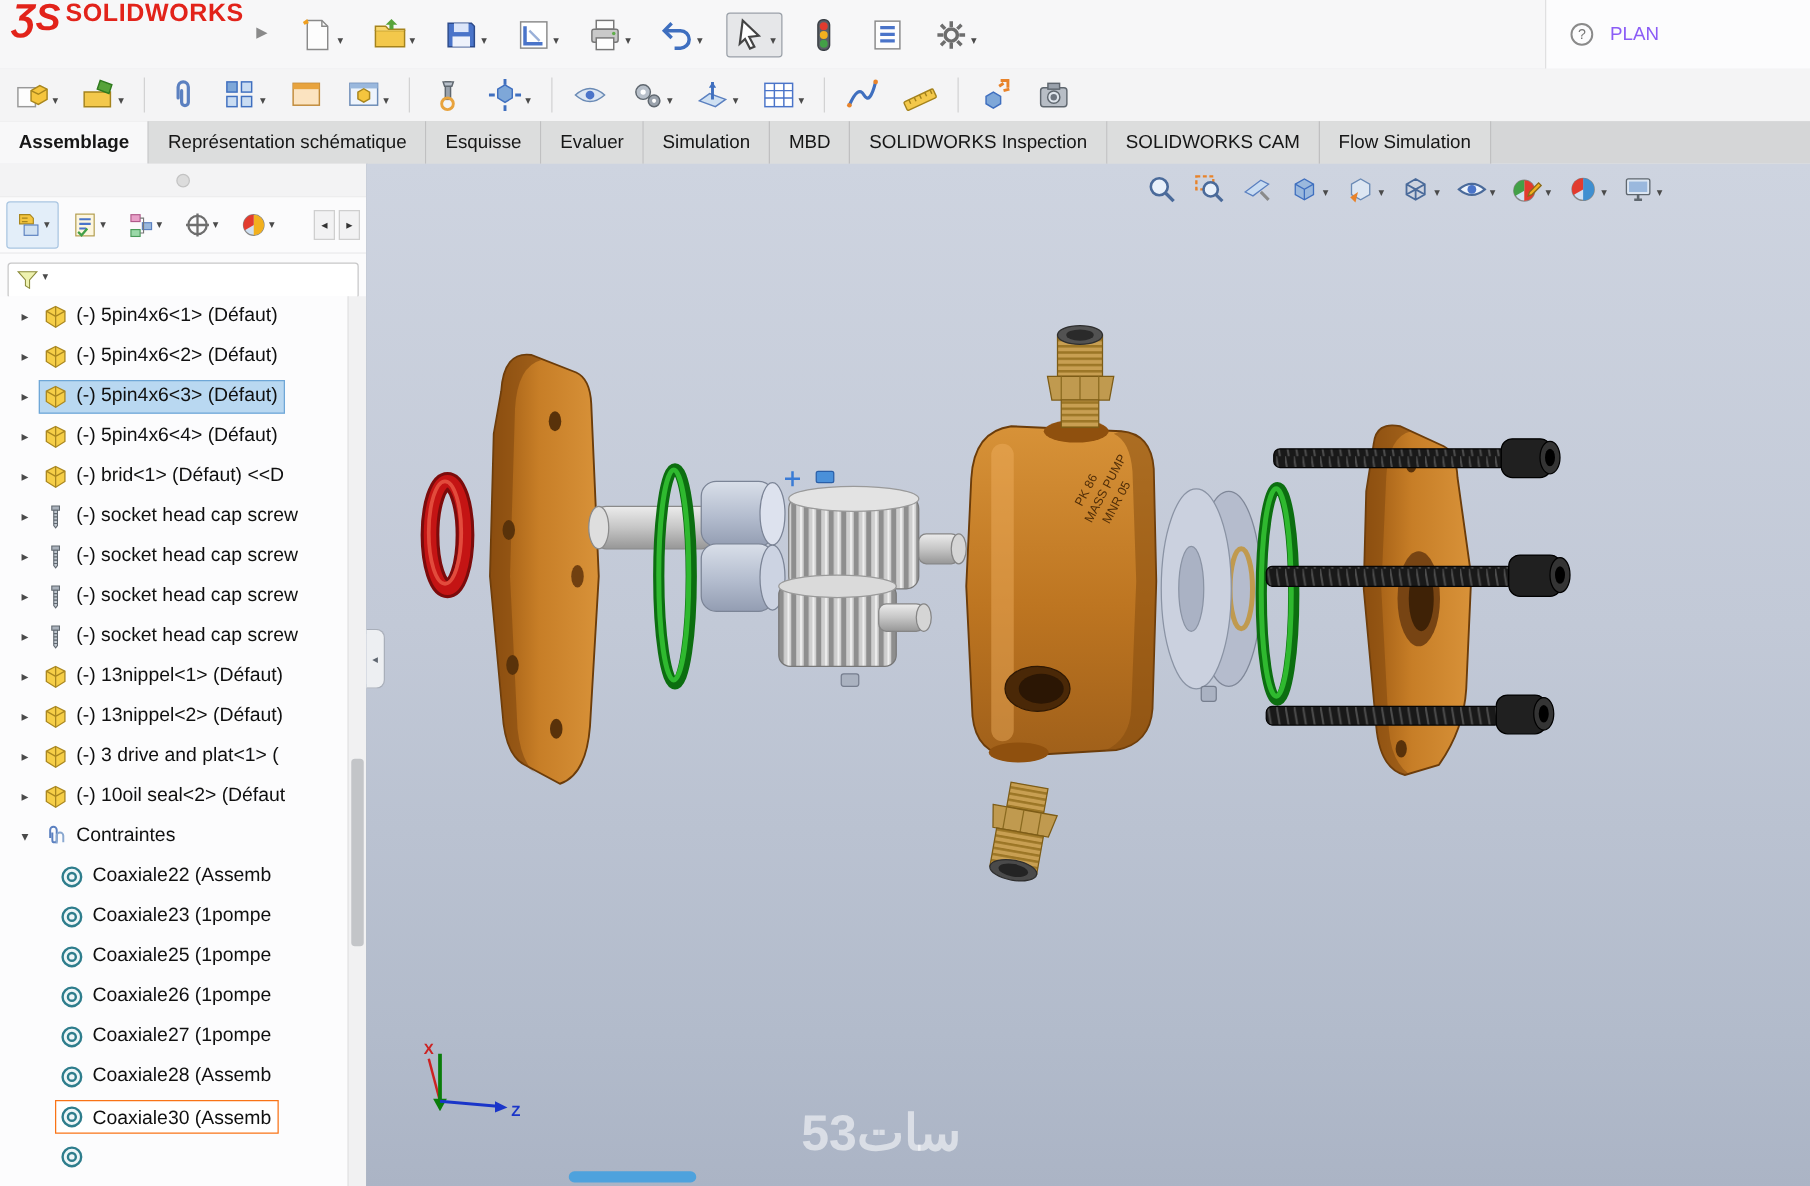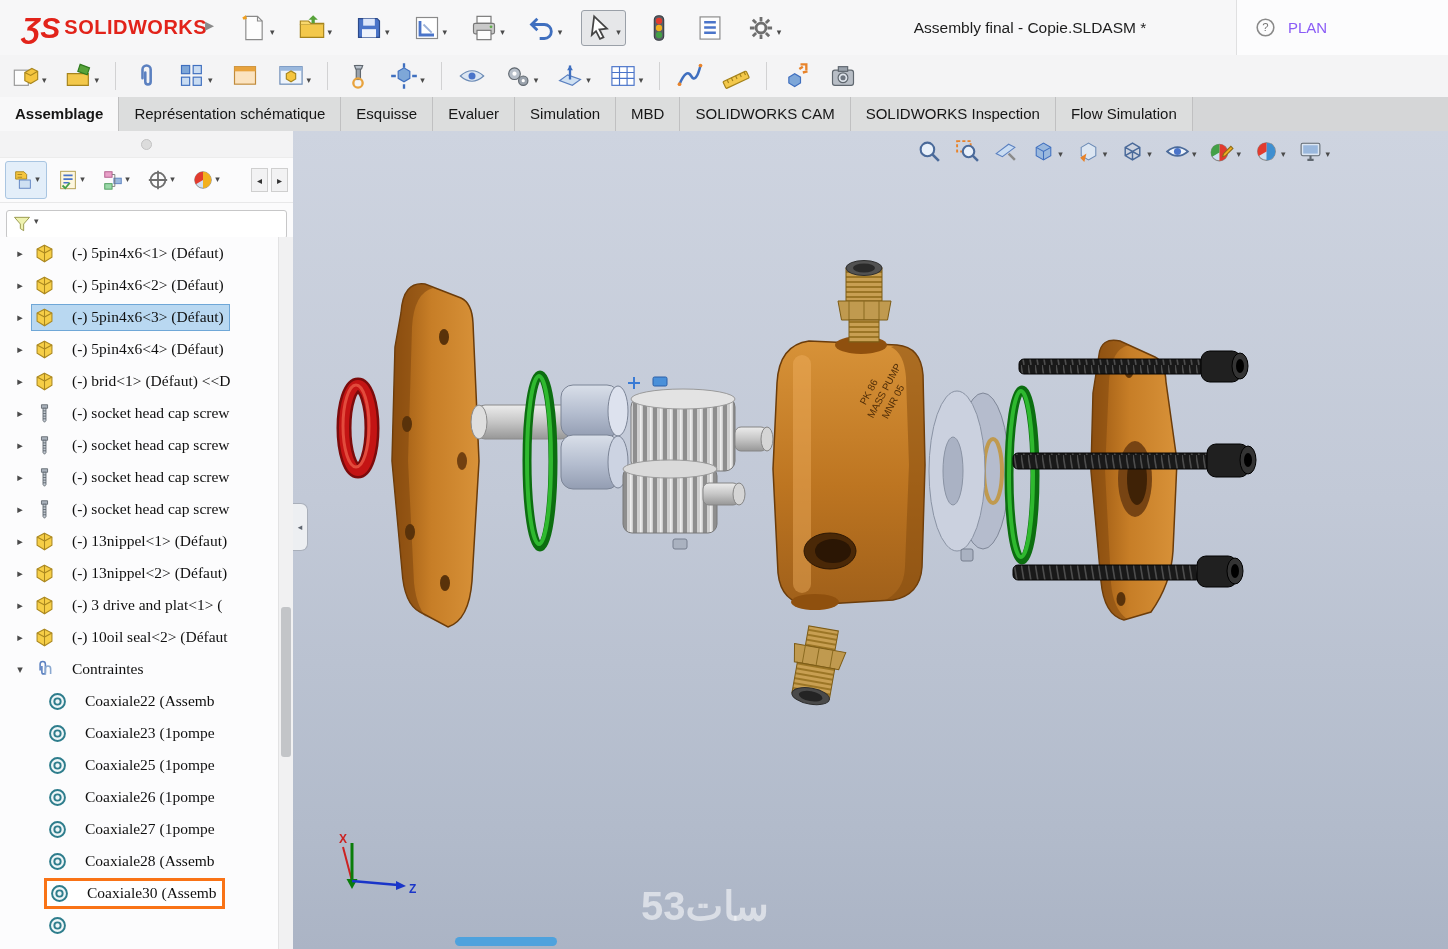--- a/index.html
+++ b/index.html
@@ -2,21 +2,21 @@
 <html><head>
 <meta charset="utf-8">
 <style>
   html,body{margin:0;padding:0;}
   body{width:1448px;height:949px;overflow:hidden;font-family:"Liberation Sans",sans-serif;background:#f0f0f0;
        -webkit-font-smoothing:antialiased;}
   #app{position:relative;width:1448px;height:949px;background:#f5f5f6;}
 
   
   #titlebar{position:absolute;top:0;left:0;right:0;height:55px;background:#f7f7f8;border-bottom:1px solid #e3e3e4;}
-  #logo{position:absolute;left:10px;top:0;height:55px;display:flex;align-items:center;gap:4px;margin-left:12px;}
+  #logo{position:absolute;left:10px;top:0;height:55px;display:flex;align-items:flex-start;gap:4px;}
   #logo .ds{font-size:30px;font-style:italic;font-weight:bold;color:#e2231a;line-height:1;}
   #logo .brand{font-size:20px;font-weight:bold;color:#e2231a;letter-spacing:.5px;}
   #logo-sep{position:absolute;left:205px;top:14px;font-size:18px;color:#8a8a8a;}
   #main-toolbar{position:absolute;left:236px;top:0;height:55px;display:flex;align-items:center;gap:15px;}
   .tbtn{display:flex;align-items:flex-end;gap:2px;padding:3px 4px;border-radius:3px;}
   .tbtn.pressed{border:1px solid #9aa0a8;background:#e6e7e9;}
   .caret{font-size:9px;color:#4a4a4a;line-height:1;padding-bottom:5px;}
   .icon svg{display:block;}
   #doc-title{position:absolute;left:865px;top:0;width:330px;height:55px;display:flex;align-items:center;justify-content:center;
              font-size:15.5px;color:#1d1d1d;white-space:nowrap;}
@@ -45,23 +45,23 @@
   #ptab-spacer{flex:1;}
   .navbtn{width:15px;height:22px;display:flex;align-items:center;justify-content:center;font-size:10px;color:#333;border:1px solid #cfcfcf;background:#f2f2f3;}
   #filter-row{height:36px;display:flex;align-items:center;padding:3px 6px;background:#fbfbfc;}
   #filter-box{flex:1;height:27px;border:1px solid #c7c7c8;border-radius:3px;background:#fff;display:flex;align-items:center;padding:0 5px;gap:2px;}
   #filter-input{flex:1;border:none;outline:none;background:transparent;font-size:14px;font-family:inherit;}
 
   #tree{position:absolute;top:106px;left:0;right:14px;bottom:0;background:#fcfcfd;font-size:15.5px;color:#101010;overflow:hidden;}
   .trow{height:32px;display:flex;align-items:center;gap:4px;padding-left:13px;white-space:nowrap;overflow:hidden;}
   .trow.indent{padding-left:26px;}
   .exp{width:14px;font-size:11px;color:#4a4a4a;text-align:center;flex:none;}
-  .ibody{display:flex;align-items:center;gap:17px;padding:2px 5px 2px 2px;border:1px solid transparent;font-family:Liberation Serif, serif;}
+  .ibody{display:flex;align-items:center;gap:6px;padding:2px 5px 2px 2px;border:1px solid transparent;}
   .trow.selected .ibody{background:#b9d8f1;border:1px solid #6fa7d7;}
-  .trow.focused .ibody{border:3px solid #f97316;background:#fff;}
+  .trow.focused .ibody{border:1px solid #f97316;background:#fff;align-items:flex-end;}
   .tlabel{white-space:nowrap;}
 
   #vscroll{position:absolute;top:106px;right:0;width:14px;bottom:0;background:#f1f1f2;border-left:1px solid #e2e2e3;}
   #vthumb{position:absolute;left:2px;right:2px;top:52%;height:21%;background:#c3c5c8;border-radius:3px;}
 
   
   #viewport{position:absolute;left:293px;top:131px;right:0;bottom:0;overflow:hidden;
             background:linear-gradient(180deg,#ced4e0 0%,#c2c9d7 45%,#b2bbcb 85%,#abb4c5 100%);}
   #headsup{position:absolute;top:8px;right:118px;display:flex;align-items:center;gap:13px;}
   .hbtn{display:flex;align-items:flex-end;gap:2px;}
@@ -172,21 +172,20 @@
         <div class="tbtn">
           <span class="icon">
             <svg viewBox="0 0 24 24" width="28" height="28">
               <circle cx="12" cy="12" r="4.2" fill="none" stroke="#6e6e6e" stroke-width="2.4"></circle>
               <path d="M12 2.5v4M12 17.5v4M2.5 12h4M17.5 12h4M5 5l2.8 2.8M16.2 16.2L19 19M19 5l-2.8 2.8M7.8 16.2L5 19" stroke="#6e6e6e" stroke-width="2.4"></path>
             </svg>
           </span>
           <span class="caret">▾</span>
         </div>
       </div>
-    <div id="doc-title">Assembly final - Copie.SLDASM *</div>
     <div id="search-area">
       <span class="icon">
         <svg viewBox="0 0 24 24" width="21" height="21">
             <circle cx="12" cy="12" r="9.5" fill="none" stroke="#8a8a8a" stroke-width="1.8"></circle>
             <text x="12" y="16.5" font-size="13" text-anchor="middle" fill="#777">?</text>
           </svg>
       </span>
       <input id="search-input" value="PLAN" style="">
     </div>
   </div>
@@ -348,22 +347,22 @@
       </div>
     </div>
 
   <div id="ribbon-tabs">
       <div class="rtab active">Assemblage</div>
       <div class="rtab">Représentation schématique</div>
       <div class="rtab">Esquisse</div>
       <div class="rtab">Evaluer</div>
       <div class="rtab">Simulation</div>
       <div class="rtab">MBD</div>
+      <div class="rtab">SOLIDWORKS Inspection</div>
       <div class="rtab">SOLIDWORKS CAM</div>
-      <div class="rtab">SOLIDWORKS Inspection</div>
       <div class="rtab">Flow Simulation</div>
     </div>
 
   <div id="left-panel">
     <div id="panel-splitter">
         <span class="splitter-dot"></span>
       </div>
     <div id="panel-tabs">
         <div class="ptab active">
           <span class="icon">

